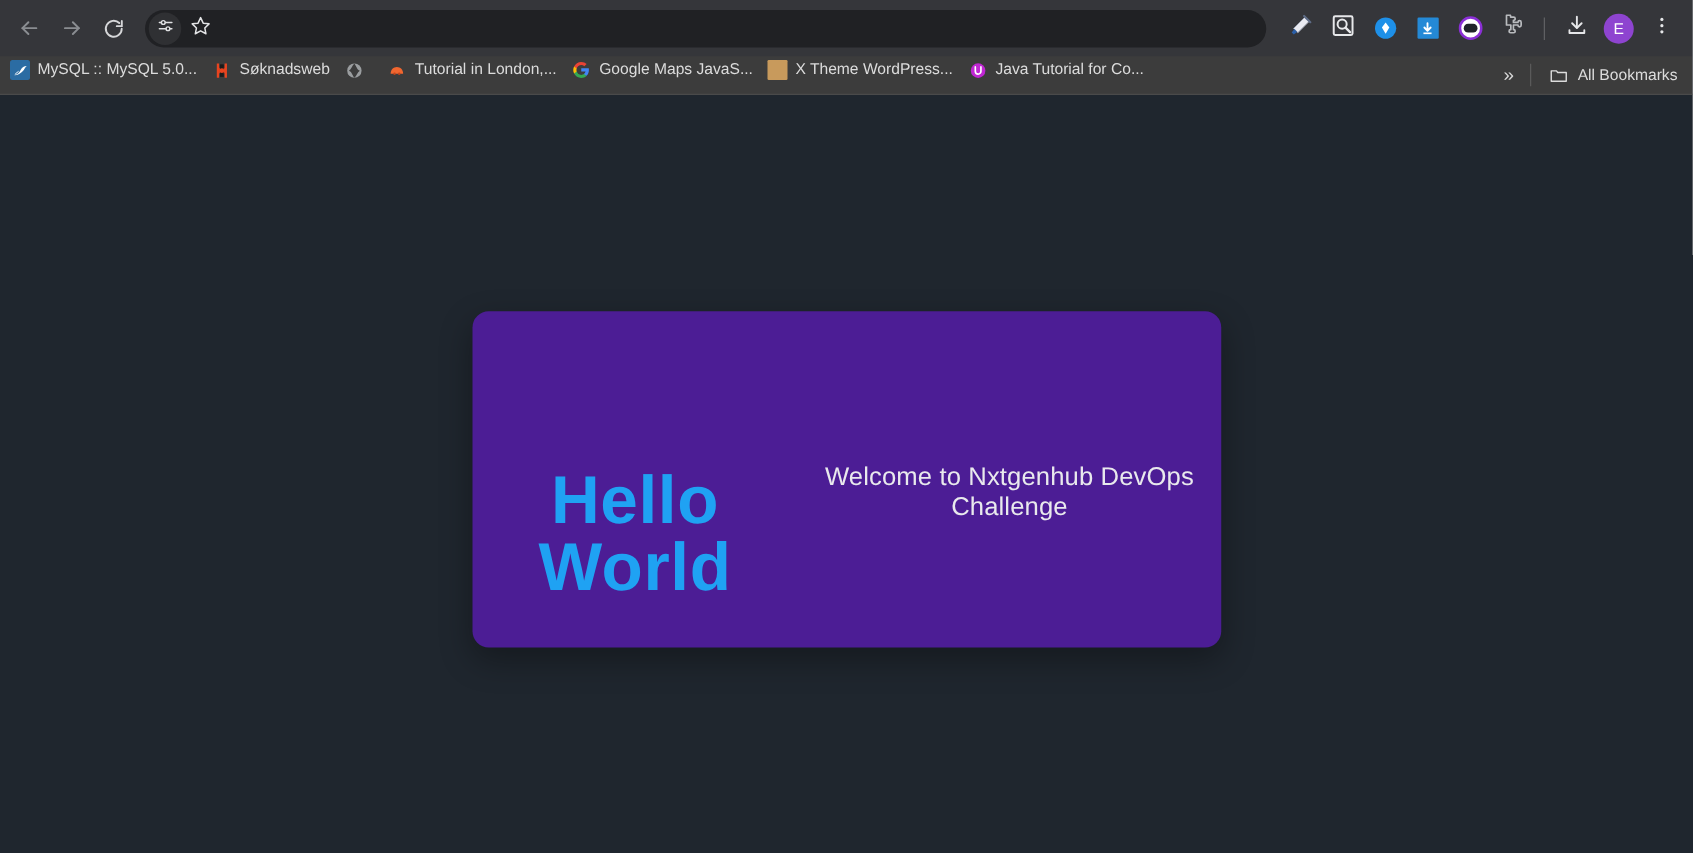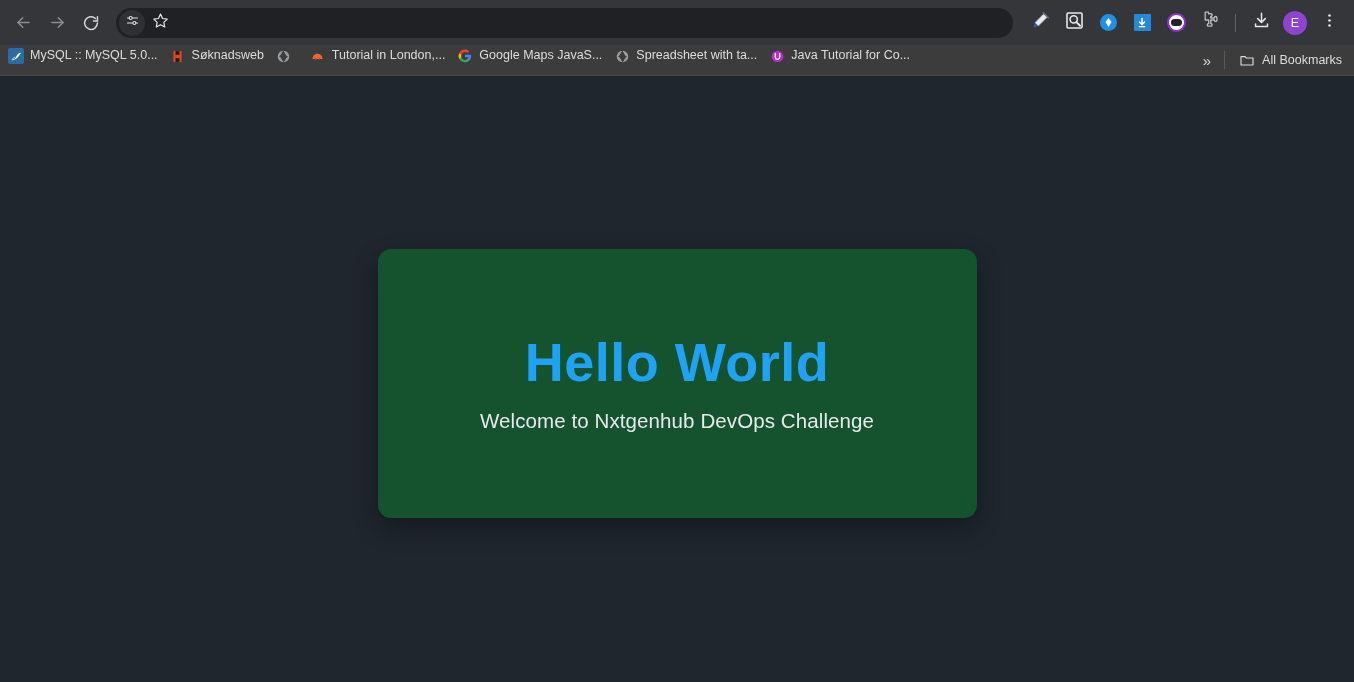--- a/index.html
+++ b/index.html
@@ -177,25 +177,25 @@
     position: relative;
     display: flex;
     align-items: flex-start;
     justify-content: center;
     overflow: hidden;
   }
   #card {
     margin-top: 173px;
     width: 599px;
     height: 269px;
-    background: #14532d;
+    background: #4c1d95;
     border-radius: 13px;
     box-shadow: 0 10px 26px rgba(0,0,0,0.33);
     display: flex;
-    flex-direction: column;
+    flex-direction: row;
     align-items: center;
   }
   #title {
     color: #1fa2f3;
     font-size: 54px;
     font-weight: bold;
     letter-spacing: .5px;
     margin-top: 86px;
     line-height: 1;
     text-align: center;
@@ -389,30 +389,30 @@
         <svg width="14" height="14" viewBox="0 0 48 48">
           <path fill="#4285F4" d="M45 24c0-1.6-.15-3.1-.42-4.5H24v8.6h11.8c-.5 2.7-2.05 5-4.36 6.55v5.4h7.03C42.6 36.2 45 30.6 45 24z"></path>
           <path fill="#34A853" d="M24 46c5.94 0 10.93-1.97 14.47-5.33l-7.03-5.4C29.5 36.6 27 37.4 24 37.4c-5.8 0-10.7-3.9-12.45-9.2H4.4v5.6C7.96 41 15.4 46 24 46z"></path>
           <path fill="#FBBC05" d="M11.55 28.2A13.6 13.6 0 0 1 10.8 24c0-1.47.26-2.9.72-4.2v-5.6H4.4A22 22 0 0 0 2 24c0 3.55.85 6.9 2.4 9.8l7.15-5.6z"></path>
           <path fill="#EA4335" d="M24 10.6c3.24 0 6.15 1.12 8.45 3.3l6.25-6.25C34.9 4.1 29.93 2 24 2 15.4 2 7.96 7 4.4 14.2l7.15 5.6C13.3 14.5 18.2 10.6 24 10.6z"></path>
         </svg>
       </span>
       <span class="bm-label">Google Maps JavaS...</span>
     </div>
 
-
-    <div class="bm">
-      <span class="fav">
-        <svg width="15" height="15" viewBox="0 0 24 24">
-          <circle cx="12" cy="12" r="9.2" fill="#9a9d9f"></circle>
-          <path d="M12 2.8 C8.5 6 8.5 10 5 12 C8.5 13 9 17 12 21.2 C15.5 18 15.5 14 19 12 C15.5 11 15 7 12 2.8 Z" fill="#3c3c3c"></path>
-        </svg>
-      </span>
-      <span class="bm-label">Spreadsheet with ta...</span>
-    </div>
+    <div class="bm">
+      <span class="fav fav-wp">
+        <span></span>
+          <span></span>
+          <span></span>
+          <span></span>
+      </span>
+      <span class="bm-label">X Theme WordPress...</span>
+    </div>
+
 
     <div class="bm">
       <span class="fav">
         <svg width="15" height="15" viewBox="0 0 24 24">
           <circle cx="12" cy="12" r="9.3" fill="#c026d3"></circle>
           <path d="M8.4 7.2 v5.6 a3.6 3.6 0 0 0 7.2 0 V7.2" fill="none" stroke="#ffffff" stroke-width="2.1" stroke-linecap="round"></path>
         </svg>
       </span>
       <span class="bm-label">Java Tutorial for Co...</span>
     </div>

